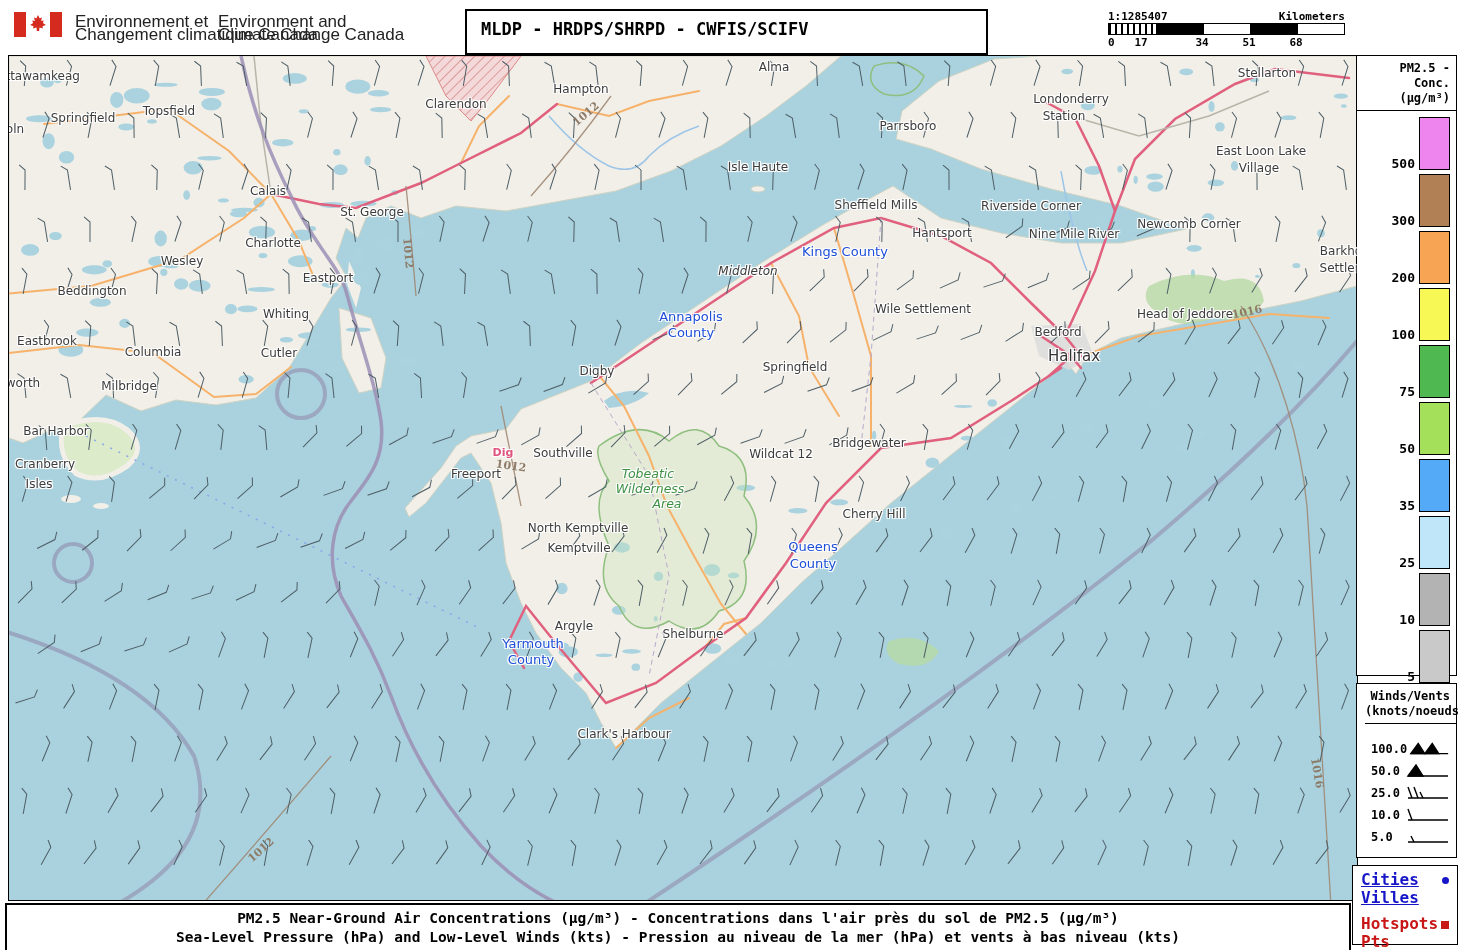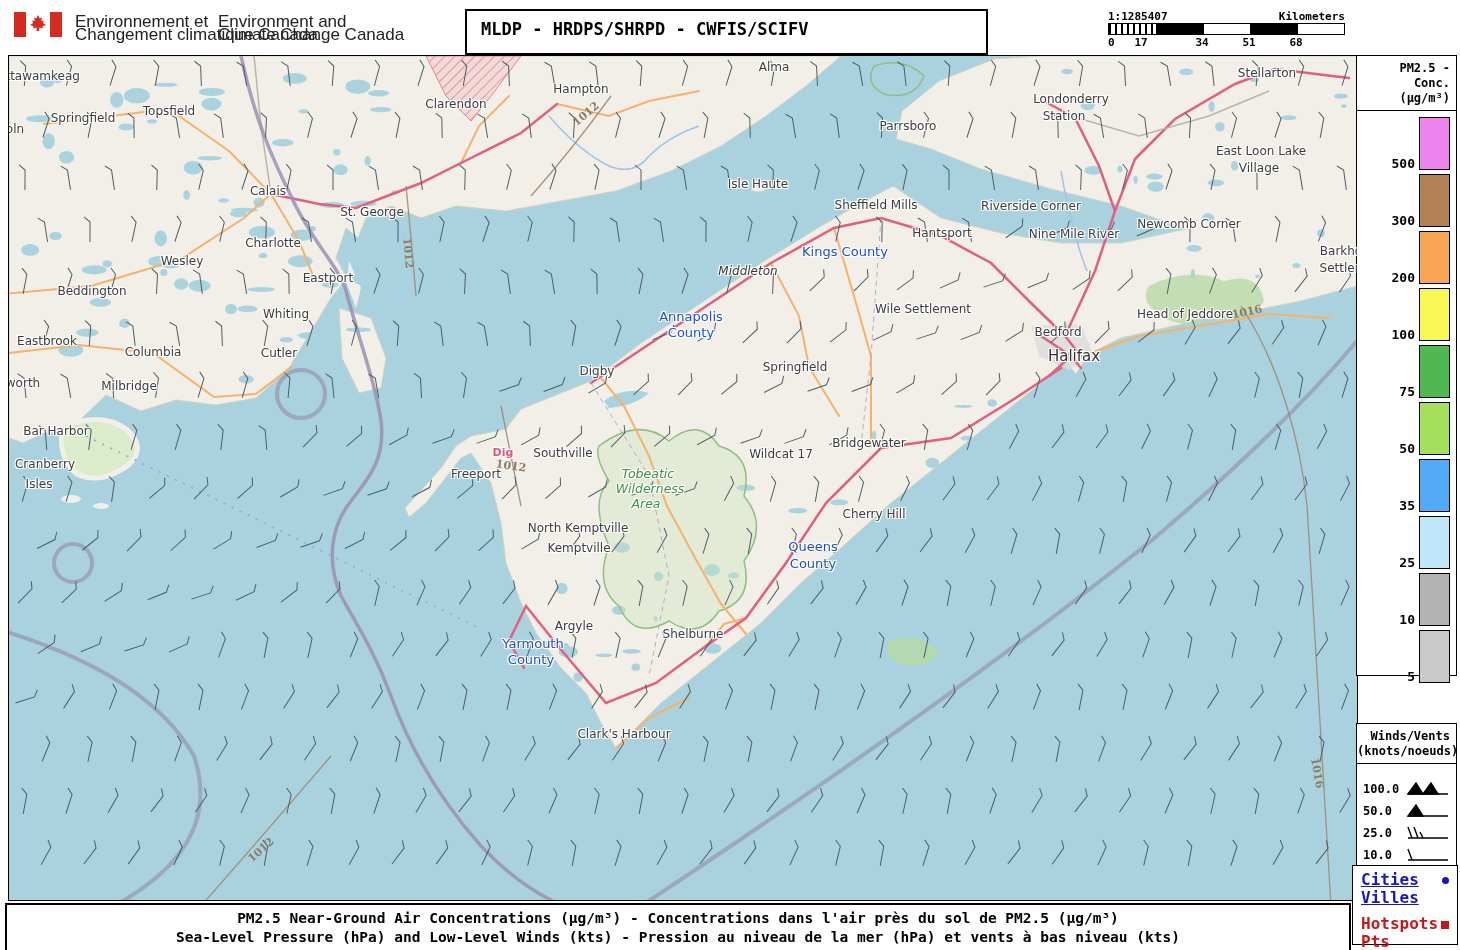--- a/index.html
+++ b/index.html
@@ -41,21 +41,21 @@
   .c-iso{font:bold 11px "DejaVu Serif",serif;color:#8d7b68;text-shadow:none;}
   .c-roadref{font:bold 11px "DejaVu Sans",sans-serif;color:#e0557e;}
   
   .panel{position:absolute;background:#fff;border:1px solid #000;box-sizing:border-box;}
   #pm-box{left:1356px;top:55px;width:101px;height:621px;}
   .panel-title{font:bold 12px "DejaVu Sans Mono",monospace;text-align:right;padding:5px 6px 2px 0;line-height:15px;}
   .panel-rule{border-top:1px solid #000;margin:2px 0 6px 0;}
   .pm-row{display:flex;justify-content:flex-end;align-items:flex-end;height:53px;margin:0 6px 4px 0;}
   .pm-val{font:bold 13px "DejaVu Sans Mono",monospace;margin:0 4px -1px 0;}
   .pm-swatch{width:31px;height:53px;border:1px solid #000;box-sizing:border-box;}
-  #wind-box{left:1356px;top:723px;width:101px;height:175px;}
+  #wind-box{left:1356px;top:683px;width:101px;height:175px;padding-left:8px;}
   .wind-rows{margin-top:14px;}
   .wind-row{display:flex;justify-content:space-between;align-items:center;height:22px;padding:0 4px 0 6px;}
   .wind-val{font:bold 12px "DejaVu Sans Mono",monospace;}
   .wind-glyph line,.wind-glyph path{stroke:#000;stroke-width:1.4;}
   .wind-glyph .fill{fill:#000;}
   #marker-box{left:1352px;top:865px;width:106px;height:80px;padding:5px 8px;}
   .mk-line{font:bold 16px "DejaVu Sans Mono",monospace;line-height:18px;position:relative;}
   .mk-blue{color:#1616c8;text-decoration:underline;}
   .mk-red{color:#c81616;}
   .mk-dot{position:absolute;right:0;top:6px;width:7px;height:7px;border-radius:50%;background:#1616c8;}
@@ -853,21 +853,21 @@
         <div class="mlabel c-place" style="left: 144px; top: 296px;">Columbia</div>
         <div class="mlabel c-place" style="left: 270px; top: 297px;">Cutler</div>
         <div class="mlabel c-place" style="left: 14px; top: 327px;">worth</div>
         <div class="mlabel c-place" style="left: 120px; top: 330px;">Milbridge</div>
         <div class="mlabel c-place" style="left: 47px; top: 375px;">Bar Harbor</div>
         <div class="mlabel c-place" style="left: 36px; top: 408px;">Cranberry</div>
         <div class="mlabel c-place" style="left: 30px; top: 428px;">Isles</div>
         <div class="mlabel c-place" style="left: 447px; top: 48px;">Clarendon</div>
         <div class="mlabel c-place" style="left: 572px; top: 33px;">Hampton</div>
         <div class="mlabel c-place" style="left: 765px; top: 11px;">Alma</div>
-        <div class="mlabel c-place" style="left: 749px; top: 128px;">Isle Haute</div>
+        <div class="mlabel c-place" style="left: 749px; top: 111px;">Isle Haute</div>
         <div class="mlabel c-place" style="left: 899px; top: 70px;">Parrsboro</div>
         <div class="mlabel c-place" style="left: 867px; top: 149px;">Sheffield Mills</div>
         <div class="mlabel c-place" style="left: 1062px; top: 43px;">Londonderry</div>
         <div class="mlabel c-place" style="left: 1055px; top: 60px;">Station</div>
         <div class="mlabel c-place" style="left: 1258px; top: 17px;">Stellarton</div>
         <div class="mlabel c-place" style="left: 1252px; top: 95px;">East Loon Lake</div>
         <div class="mlabel c-place" style="left: 1250px; top: 112px;">Village</div>
         <div class="mlabel c-place" style="left: 1022px; top: 150px;">Riverside Corner</div>
         <div class="mlabel c-place" style="left: 1180px; top: 168px;">Newcomb Corner</div>
         <div class="mlabel c-place" style="left: 933px; top: 177px;">Hantsport</div>
@@ -878,26 +878,26 @@
         <div class="mlabel c-place" style="left: 739px; top: 215px; font-style: italic;">Middleton</div>
         <div class="mlabel c-place" style="left: 914px; top: 253px;">Wile Settlement</div>
         <div class="mlabel c-place" style="left: 1176px; top: 258px;">Head of Jeddore</div>
         <div class="mlabel c-place" style="left: 1049px; top: 276px;">Bedford</div>
         <div class="mlabel c-place-lg" style="left: 1065px; top: 300px;">Halifax</div>
         <div class="mlabel c-county" style="left: 682px; top: 260px;">Annapolis</div>
         <div class="mlabel c-county" style="left: 682px; top: 276px;">County</div>
         <div class="mlabel c-place" style="left: 786px; top: 311px;">Springfield</div>
         <div class="mlabel c-place" style="left: 588px; top: 315px;">Digby</div>
         <div class="mlabel c-place" style="left: 860px; top: 387px;">Bridgewater</div>
-        <div class="mlabel c-place" style="left: 772px; top: 398px;">Wildcat 17</div>
+        <div class="mlabel c-place" style="left: 772px; top: 398px;">Wildcat 12</div>
         <div class="mlabel c-place" style="left: 554px; top: 397px;">Southville</div>
         <div class="mlabel c-place" style="left: 467px; top: 418px;">Freeport</div>
         <div class="mlabel c-green" style="left: 639px; top: 417px;">Tobeatic</div>
         <div class="mlabel c-green" style="left: 641px; top: 432px;">Wilderness</div>
-        <div class="mlabel c-green" style="left: 637px; top: 447px; text-align: right;">Area</div>
+        <div class="mlabel c-green" style="left: 658px; top: 447px; text-align: right;">Area</div>
         <div class="mlabel c-place" style="left: 865px; top: 458px;">Cherry Hill</div>
         <div class="mlabel c-place" style="left: 569px; top: 472px;">North Kemptville</div>
         <div class="mlabel c-place" style="left: 570px; top: 492px;">Kemptville</div>
         <div class="mlabel c-county" style="left: 804px; top: 490px;">Queens</div>
         <div class="mlabel c-county" style="left: 804px; top: 507px;">County</div>
         <div class="mlabel c-place" style="left: 565px; top: 570px;">Argyle</div>
         <div class="mlabel c-county" style="left: 524px; top: 587px;">Yarmouth</div>
         <div class="mlabel c-county" style="left: 522px; top: 603px;">County</div>
         <div class="mlabel c-place" style="left: 684px; top: 578px;">Shelburne</div>
         <div class="mlabel c-place" style="left: 615px; top: 678px; text-align: right;">Clark's Harbour</div>

